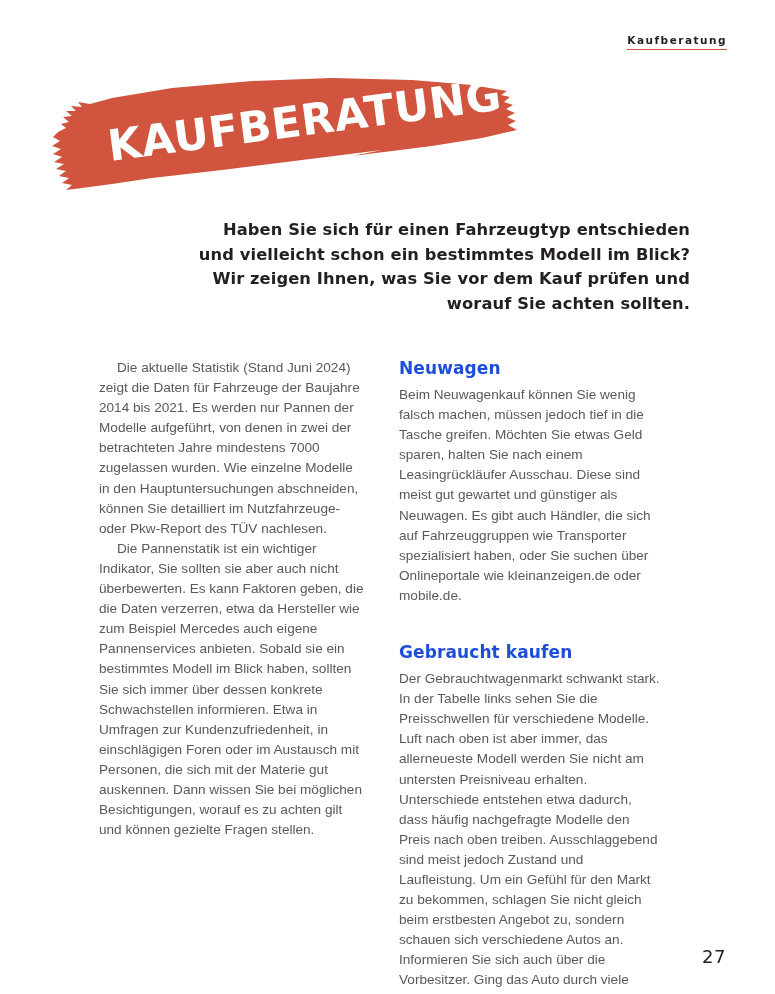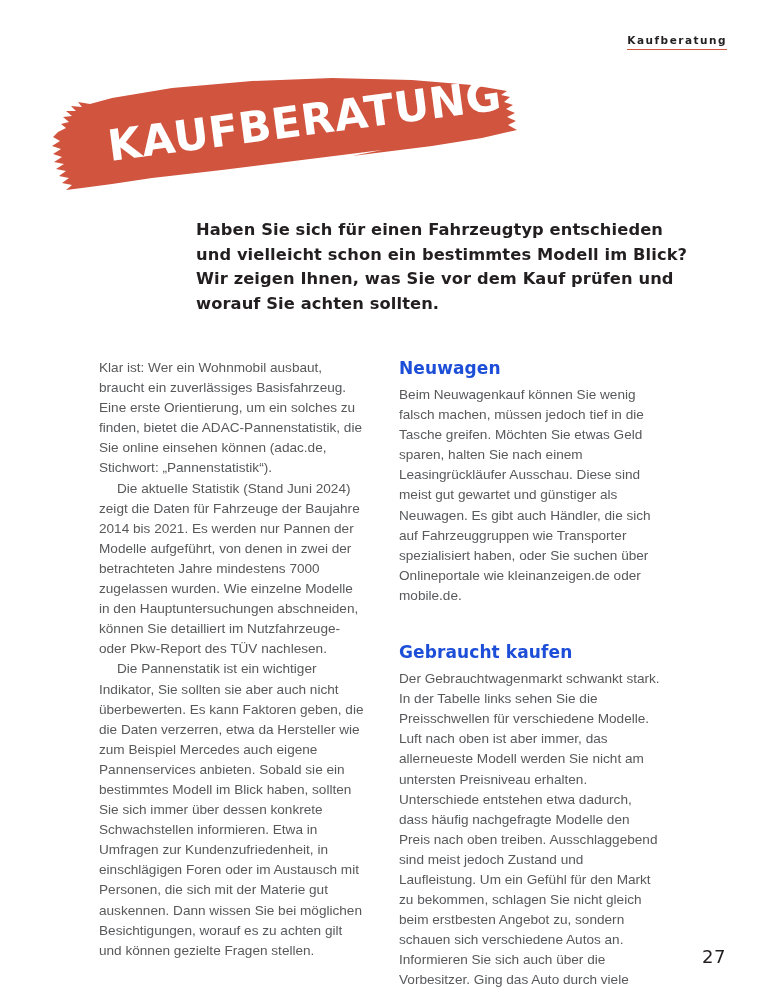--- a/index.html
+++ b/index.html
@@ -52,23 +52,24 @@
     font-family: "DejaVu Sans", sans-serif;
     font-size: 43px;
     font-weight: bold;
     letter-spacing: 0.5px;
     fill: #ffffff;
   }
 
   
   #lead {
     position: absolute;
-    left: 196px;
+    left: 190px;
     top: 218px;
     width: 500px;
+    text-align: right;
   }
   #lead p {
     margin: 0;
     font-family: "DejaVu Sans", sans-serif;
     font-size: 16.3px;
     font-weight: bold;
     line-height: 24.5px;
     color: #231f20;
     letter-spacing: 0.1px;
   }
@@ -150,21 +151,20 @@
   </svg>
 </div>
 
 <div id="lead">
   <p>Haben Sie sich für einen Fahrzeugtyp entschieden und vielleicht schon ein bestimmtes Modell im Blick? Wir zeigen Ihnen, was Sie vor dem Kauf prüfen und worauf Sie achten sollten.</p>
 </div>
 
 <div id="columns">
 
   <div class="column" id="col-left">
-    <p>Klar ist: Wer ein Wohnmobil ausbaut, braucht ein zuverlässiges Basisfahrzeug. Eine erste Orientierung, um ein solches zu finden, bietet die ADAC-Pannenstatistik, die Sie online einsehen können (adac.de, Stichwort: „Pannenstatistik“).</p>
     <p class="indent">Die aktuelle Statistik (Stand Juni 2024) zeigt die Daten für Fahrzeuge der Baujahre 2014 bis 2021. Es werden nur Pannen der Modelle aufgeführt, von denen in zwei der betrachteten Jahre mindestens 7000 zugelassen wurden. Wie einzelne Modelle in den Hauptuntersuchungen abschneiden, können Sie detailliert im Nutzfahrzeuge- oder Pkw-Report des TÜV nachlesen.</p>
     <p class="indent">Die Pannenstatik ist ein wichtiger Indikator, Sie sollten sie aber auch nicht überbewerten. Es kann Faktoren geben, die die Daten verzerren, etwa da Hersteller wie zum Beispiel Mercedes auch eigene Pannenservices anbieten. Sobald sie ein bestimmtes Modell im Blick haben, sollten Sie sich immer über dessen konkrete Schwachstellen informieren. Etwa in Umfragen zur Kundenzufriedenheit, in einschlägigen Foren oder im Austausch mit Personen, die sich mit der Materie gut auskennen. Dann wissen Sie bei möglichen Besichtigungen, worauf es zu achten gilt und können gezielte Fragen stellen.</p>
   </div>
 
   <div class="column" id="col-right">
     <h2 class="sub-head">Neuwagen</h2>
     <p>Beim Neuwagenkauf können Sie wenig falsch machen, müssen jedoch tief in die Tasche greifen. Möchten Sie etwas Geld sparen, halten Sie nach einem Leasingrückläufer Ausschau. Diese sind meist gut gewartet und günstiger als Neuwagen. Es gibt auch Händler, die sich auf Fahrzeuggruppen wie Transporter spezialisiert haben, oder Sie suchen über Onlineportale wie kleinanzeigen.de oder mobile.de.</p>
 
     <h2 class="sub-head spaced">Gebraucht kaufen</h2>
     <p>Der Gebrauchtwagenmarkt schwankt stark. In der Tabelle links sehen Sie die Preisschwellen für verschiedene Modelle. Luft nach oben ist aber immer, das allerneueste Modell werden Sie nicht am untersten Preisniveau erhalten. Unterschiede entstehen etwa dadurch, dass häufig nachgefragte Modelle den Preis nach oben treiben. Ausschlaggebend sind meist jedoch Zustand und Laufleistung. Um ein Gefühl für den Markt zu bekommen, schlagen Sie nicht gleich beim erstbesten Angebot zu, sondern schauen sich verschiedene Autos an. Informieren Sie sich auch über die Vorbesitzer. Ging das Auto durch viele Hände,</p>

